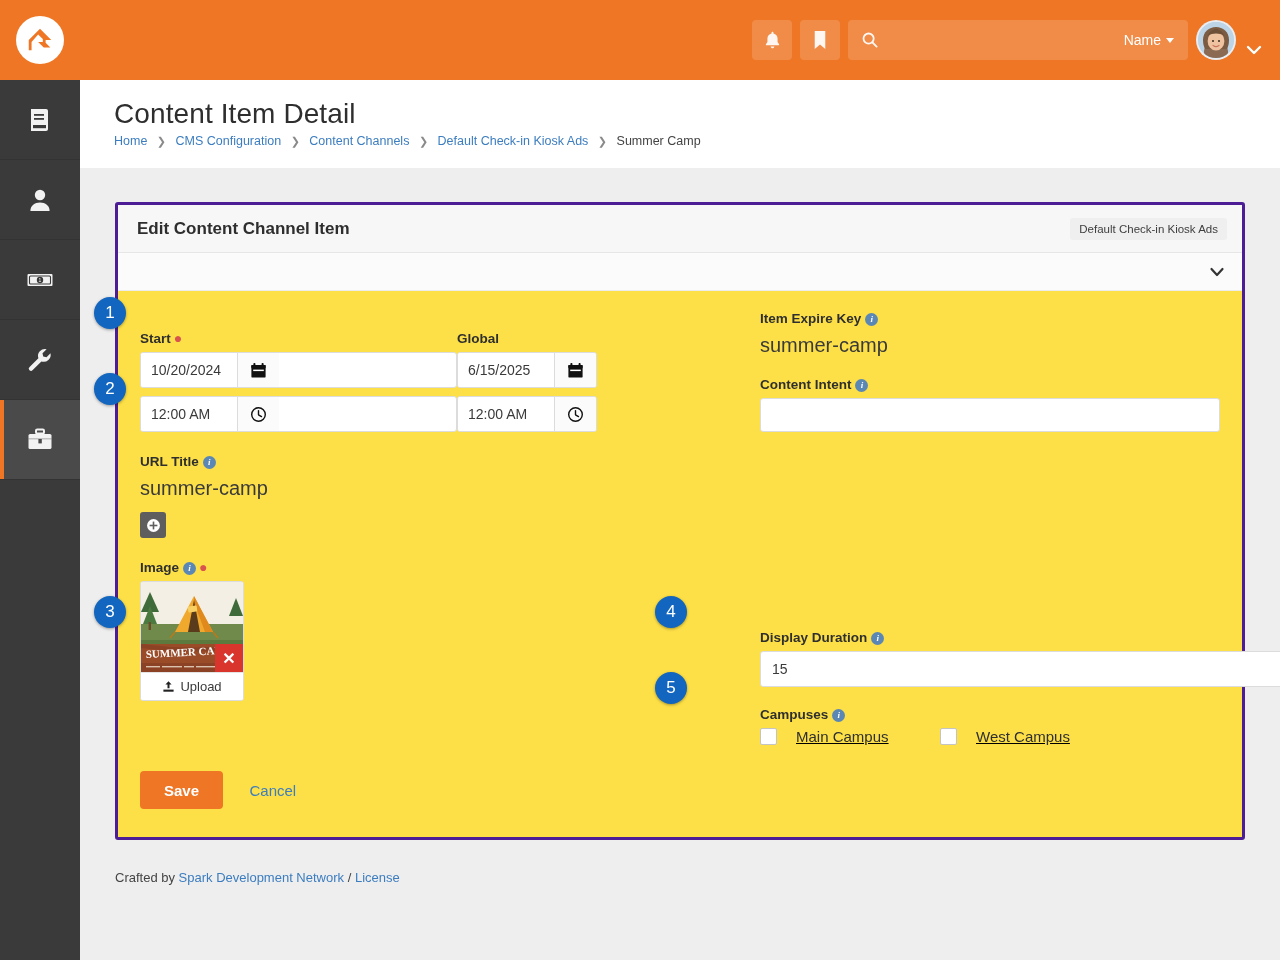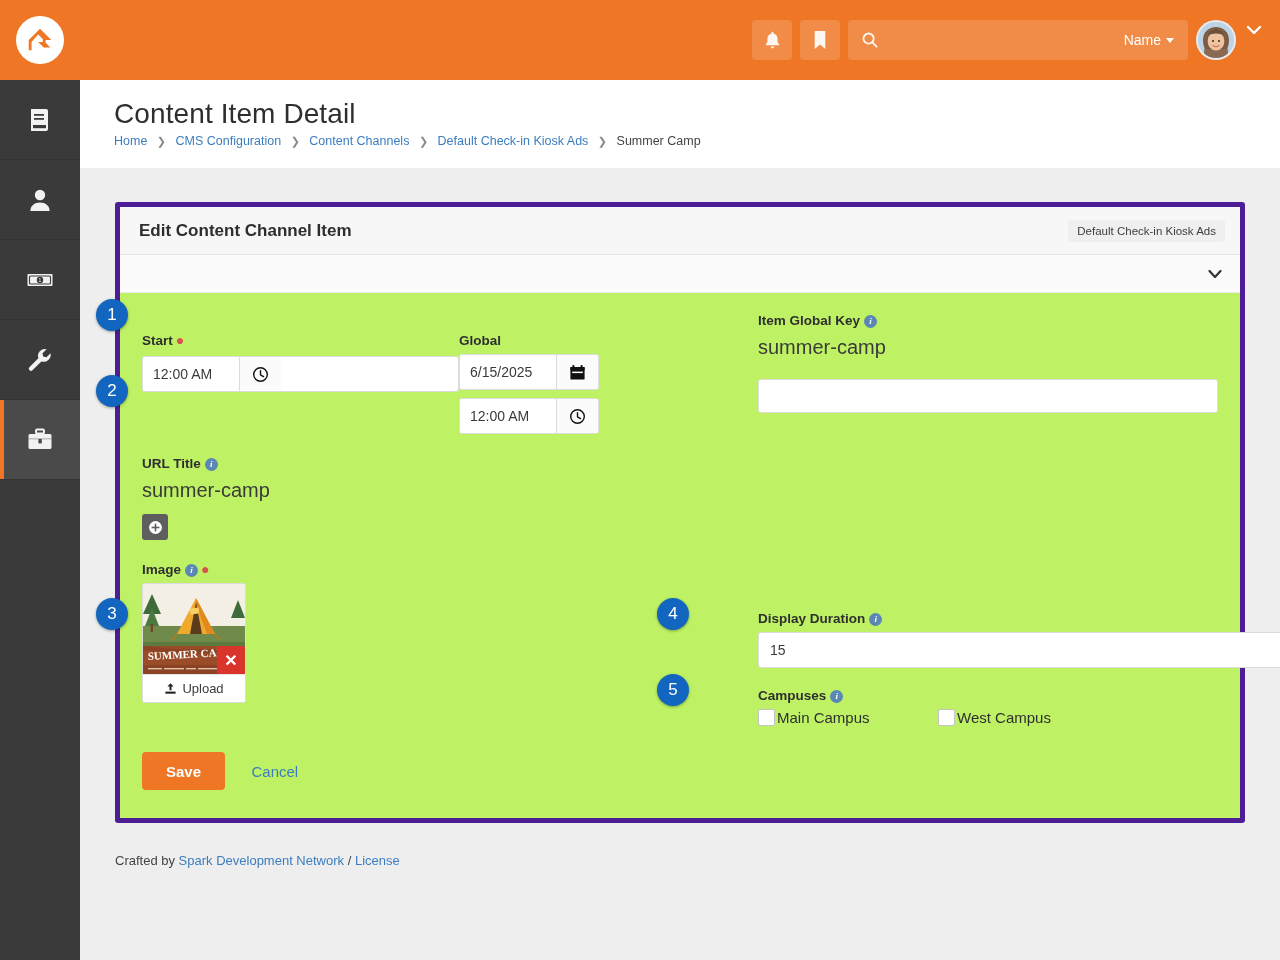--- a/index.html
+++ b/index.html
@@ -18,21 +18,21 @@
     width: 1280px; height: 80px;
     background: #ee7625;
     display: flex; align-items: center;
   }
   .logo-wrap { width: 80px; height: 80px; display: flex; align-items: center; justify-content: center; }
   .logo-circle {
     width: 48px; height: 48px; border-radius: 50%;
     background: #ffffff; display: flex; align-items: center; justify-content: center;
   }
   .topbar-right {
-    margin-left: auto; display: flex; align-items: flex-start; gap: 8px;
+    margin-left: auto; display: flex; align-items: flex-end; gap: 8px;
     padding-right: 16px;
   }
   .tb-icon-btn {
     width: 40px; height: 40px; border-radius: 4px;
     background: rgba(255,255,255,0.16);
     display: flex; align-items: center; justify-content: center;
     cursor: pointer;
   }
   .searchbox {
     width: 340px; height: 40px; border-radius: 4px;
@@ -91,22 +91,22 @@
   .breadcrumb .current { color: #444444; }
 
   
   .main {
     position: absolute; left: 80px; top: 168px;
     width: 1200px; height: 792px;
     background: #eeeeee;
     padding: 34px 35px 0 35px;
   }
   .panel {
-    background: #bef264;
-    border: 5px solid #4c1d95;
+    background: #fde047;
+    border: 3px solid #4c1d95;
     border-radius: 3px;
     width: 1130px;
   }
   .panel-head {
     height: 48px; background: #f7f7f7;
     border-bottom: 1px solid #e6e6e6;
     display: flex; align-items: center;
     padding: 0 15px 0 19px;
   }
   .panel-title { font-size: 17px; color: #2e2e2e; font-weight: 600; }
@@ -178,21 +178,21 @@
     display: flex; align-items: center; justify-content: center;
     color: #fff; font-size: 16px; font-weight: bold; cursor: pointer;
   }
   .upload-bar {
     height: 28px; border-top: 1px solid #e4e4e4;
     display: flex; align-items: center; justify-content: center; gap: 5px;
     font-size: 13px; color: #3a3a3a; cursor: pointer; background:#fff;
   }
 
   .cb-row { display: flex; align-items: center; gap: 0; margin-top: 4px; }
-  .cb-item { display: flex; align-items: flex-end; gap: 2px; cursor: pointer; }
+  .cb-item { display: flex; align-items: flex-end; gap: 19px; cursor: pointer; text-decoration: underline; }
   .cb-box {
     width: 17px; height: 17px; border: 1px solid #c4c4c4;
     border-radius: 2px; background: #fff;
   }
   .cb-label { font-size: 15px; color: #2f2f2f; }
 
   
   .panel-actions { padding: 22px 22px 28px 22px; }
   .btn-save {
     background: #ee7625; color: #fff; border: none; border-radius: 4px;
@@ -353,20 +353,32 @@
       <div class="row">
 
         <div class="col-left">
 
 
           <div style="display:flex; margin-top:20px;">
             <div style="width:317px;">
               <label class="fl">
                 <span>Start</span><span class="req-dot">●</span>
               </label>
+              <div class="dt-field">
+                <input value="10/20/2024" style="">
+                <div class="dt-btn">
+                  <svg width="17" height="17" viewBox="0 0 17 17">
+                    <rect x="1.4" y="3" width="14.2" height="12.6" rx="1.2" fill="#111111"></rect>
+                    <rect x="1.4" y="3" width="14.2" height="3.2" fill="#111111"></rect>
+                    <rect x="3.4" y="1" width="2" height="3" rx=".8" fill="#111111"></rect>
+                    <rect x="11.6" y="1" width="2" height="3" rx=".8" fill="#111111"></rect>
+                    <rect x="3.2" y="7.6" width="10.6" height="1.5" fill="#ffffff"></rect>
+                  </svg>
+                </div>
+              </div>
               <div class="dt-field" style="margin-top:8px;">
                 <input value="12:00 AM" style="">
                 <div class="dt-btn">
                   <svg width="17" height="17" viewBox="0 0 17 17">
                     <circle cx="8.5" cy="8.5" r="6.8" fill="none" stroke="#111111" stroke-width="1.4"></circle>
                     <path d="M8.5 4.6v4.2l3 1.8" stroke="#111111" stroke-width="1.4" fill="none" stroke-linecap="round" stroke-linejoin="round"></path>
                   </svg>
                 </div>
               </div>
             </div>
@@ -453,26 +465,29 @@
                 <span>Upload</span>
               </div>
             </div>
           </div>
         </div>
 
         <div class="col-right">
 
           <div>
             <label class="fl">
-              <span>Item Global Key</span><span class="info-i">i</span>
+              <span>Item Expire Key</span><span class="info-i">i</span>
             </label>
             <div class="static-val">summer-camp</div>
           </div>
 
           <div style="margin-top:20px;">
+            <label class="fl">
+              <span>Content Intent</span><span class="info-i">i</span>
+            </label>
             <input class="ti" style="height: 34px;" value="">
           </div>
 
           <div style="margin-top:198px;">
             <label class="fl">
               <span>Display Duration</span><span class="info-i">i</span>
             </label>
             <input class="ti" style="width: 530px;" value="15">
           </div>
 

